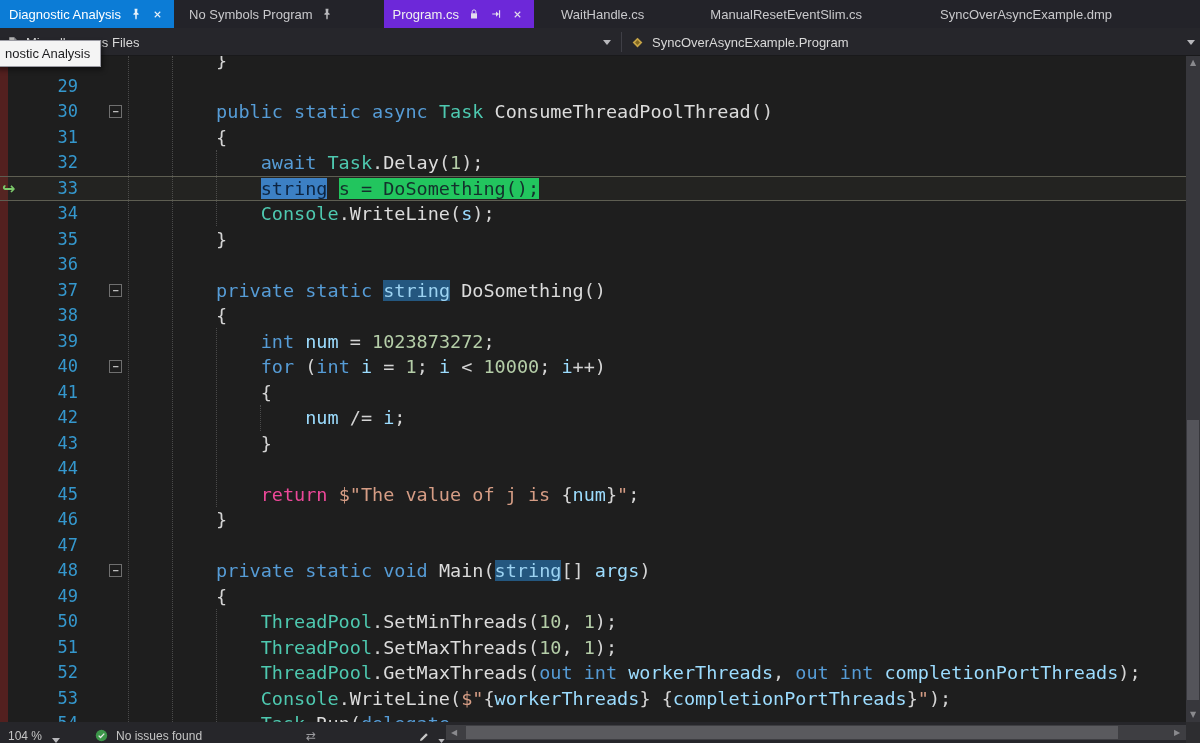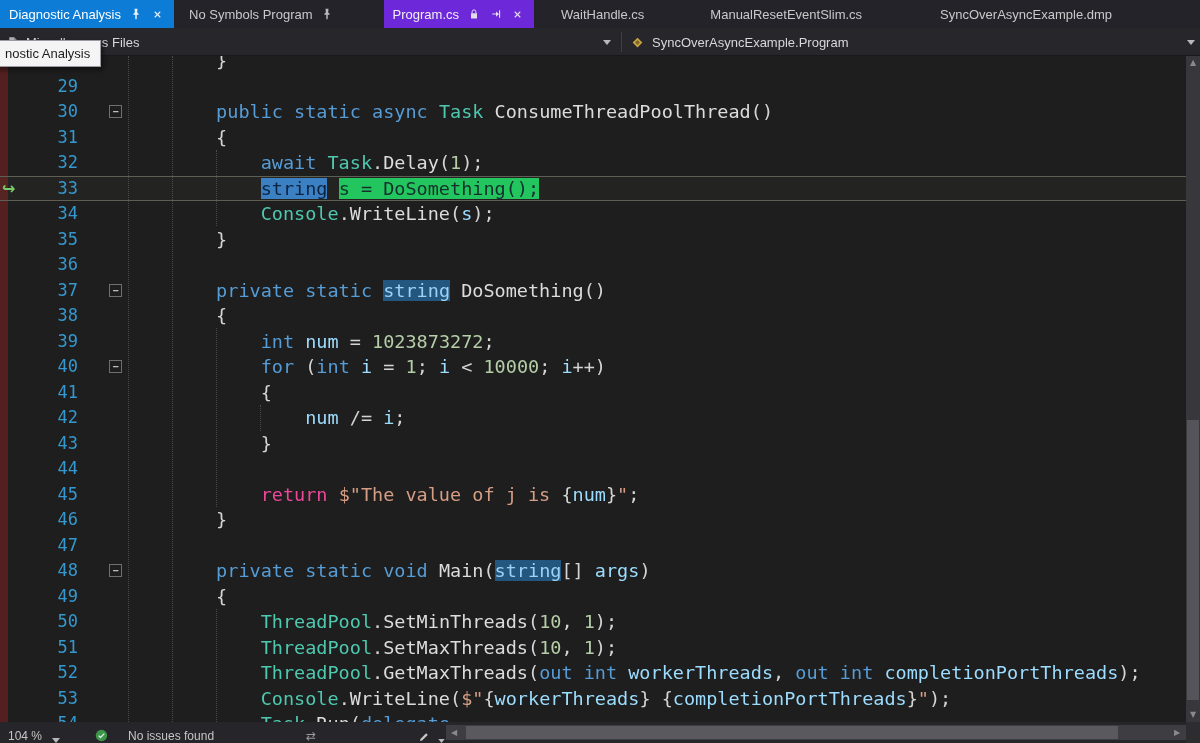--- a/index.html
+++ b/index.html
@@ -61,21 +61,21 @@
   .varrow{position:absolute;left:0;width:14px;height:14px;color:#8a8a8e;font-size:8px;
     line-height:14px;text-align:center;font-family:"DejaVu Sans",sans-serif}
   .va-up{top:0}.va-dn{top:652px}
 
   
   .bottombar{position:absolute;left:0;top:722px;width:1200px;height:21px;background:#26262a;
     font-size:12px;color:#c5c5c5}
   .bb{position:absolute;top:0;height:21px;display:flex;align-items:flex-end}
   .bb-zoom{left:8px}
   .bb-zoomcaret{left:52px}
-  .bb-health{left:94px;gap:19px}
+  .bb-health{left:94px;gap:7px}
   .bb-arrows{left:306px;color:#9a9a9e;font-family:"DejaVu Sans",sans-serif;font-size:12px}
   .bb-pencil{left:418px}
   .bb-pencilcaret{left:438px}
   .htrack{position:absolute;left:446px;top:3px;width:740px;height:15px;background:#3e3e42}
   .hthumb{position:absolute;left:20px;top:1px;width:652px;height:13px;background:#5a5a5e}
   .harrow{position:absolute;top:0;width:14px;height:15px;color:#8a8a8e;font-size:8px;
     line-height:15px;text-align:center;font-family:"DejaVu Sans",sans-serif}
   .ha-l{left:1px}.ha-r{left:724px}
   .corner{position:absolute;left:1186px;top:0;width:14px;height:21px;background:#2d2d30}
   .caret{color:#b8b8bc}

